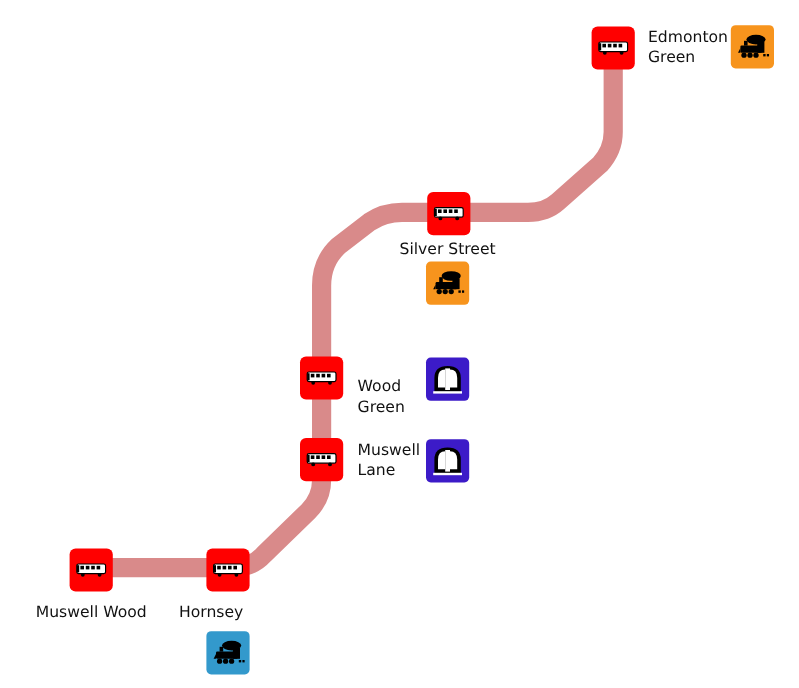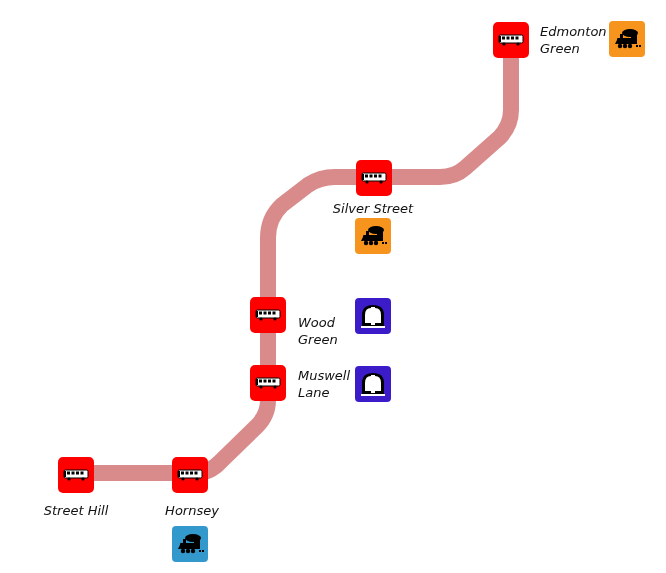--- a/index.html
+++ b/index.html
@@ -1,20 +1,20 @@
 <!DOCTYPE html>
 <html><head>
 <meta charset="utf-8">
 <style>
   html, body { margin: 0; padding: 0; background: #ffffff; }
   body { width: 666px; height: 573px; position: relative; overflow: hidden; font-family: "DejaVu Sans", sans-serif; }
   #map { position: absolute; left: 0; top: 0; }
   .stop { position: absolute; width: 36px; height: 36px; border-radius: 5px; display: flex; align-items: center; justify-content: center; }
   .badge { position: absolute; width: 36px; height: 36px; border-radius: 4px; display: flex; align-items: center; justify-content: center; }
-  .label { position: absolute; font-size: 13px; line-height: 17px; color: #111; white-space: pre-line; font-style: italic; }
+  .label { position: absolute; font-size: 13px; line-height: 17px; color: #111; white-space: pre-line; }
   .label.center { text-align: left; transform: translateX(-50%); white-space: nowrap; }
 </style>
 </head>
 <body>
 
 <svg id="map" width="666" height="573">
   <path id="route-line" d="M 511 40 L 511 110 Q 511 125 500 137 L 465 168 Q 455 177 440 177 L 335 177 Q 320 177 308 185 L 282 205 Q 268 218 268 238 L 268 400 Q 268 415 257 426 L 220 462 Q 210 473 195 473 L 76 473" fill="none" stroke-width="16" stroke-linecap="round" stroke-linejoin="round" stroke="#d98a8a"></path>
 </svg>
 
 <div class="stop" style="left: 493px; top: 22px; background: rgb(255, 0, 0);">
@@ -90,22 +90,22 @@
     </svg>
   </div>
 
 <div class="label" style="left:540px;top:23px;">Edmonton
 Green</div>
 <div class="label center" style="left:373px;top:200px;">Silver Street</div>
 <div class="label" style="left:298px;top:314px;">Wood
 Green</div>
 <div class="label" style="left:298px;top:367px;">Muswell
 Lane</div>
-<div class="label center" style="left:192px;top:502px;">Hornsey</div>
-<div class="label center" style="left:76px;top:502px;">Street Hill</div>
+<div class="label center" style="left:176px;top:502px;">Hornsey</div>
+<div class="label center" style="left:76px;top:502px;">Muswell Wood</div>
 
 <div class="badge" style="left: 609px; top: 21px; background: rgb(247, 148, 29);">
     <svg width="28" height="22" class="train">
       <ellipse cx="17" cy="5" rx="8" ry="4" fill="#000"></ellipse>
       <rect x="7" y="6" width="3" height="4" fill="#000"></rect>
       <rect x="4" y="10" width="18" height="6" rx="1" fill="#000"></rect>
       <rect x="18" y="7" width="6" height="9" fill="#000"></rect>
       <path d="M2 16 L4 12 L4 16 Z" fill="#000"></path>
       <circle cx="7" cy="18" r="2.2" fill="#000"></circle>
       <circle cx="12" cy="18" r="2.2" fill="#000"></circle>

